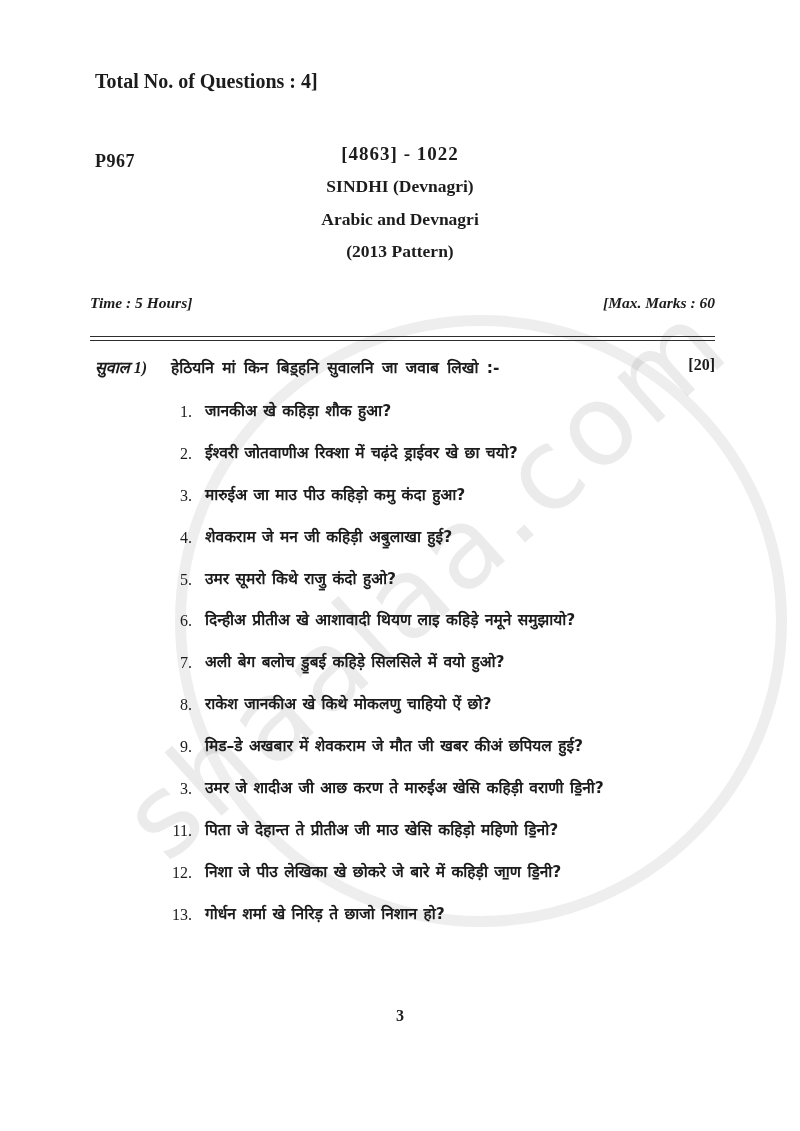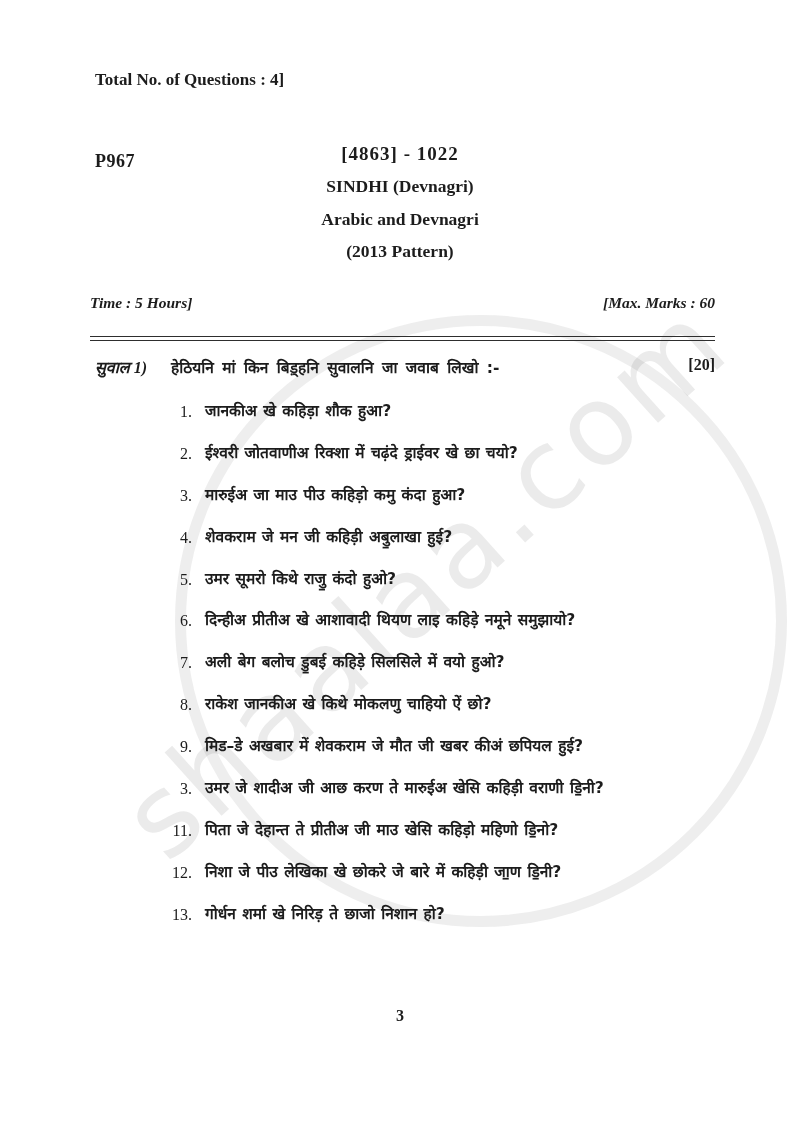--- a/index.html
+++ b/index.html
@@ -32,21 +32,21 @@
     letter-spacing:5px;
     color:rgba(60,60,60,0.10);
     z-index:0;
     white-space:nowrap;
     user-select:none;
   }
   
   .content{position:absolute;inset:0;z-index:1;}
   .total-q{
     position:absolute;left:95px;top:70px;
-    font-size:17px;font-weight:bold;
+    font-size:20px;font-weight:bold;
   }
   .paper-no{
     position:absolute;left:95px;top:106px;
     font-size:18px;font-weight:bold;letter-spacing:0.5px;margin-top:45px;
   }
   .head-center{
     position:absolute;left:0;right:0;top:137px;
     text-align:center;font-weight:bold;
   }
   .head-center .code{font-size:19px;line-height:33px;letter-spacing:1px;}

